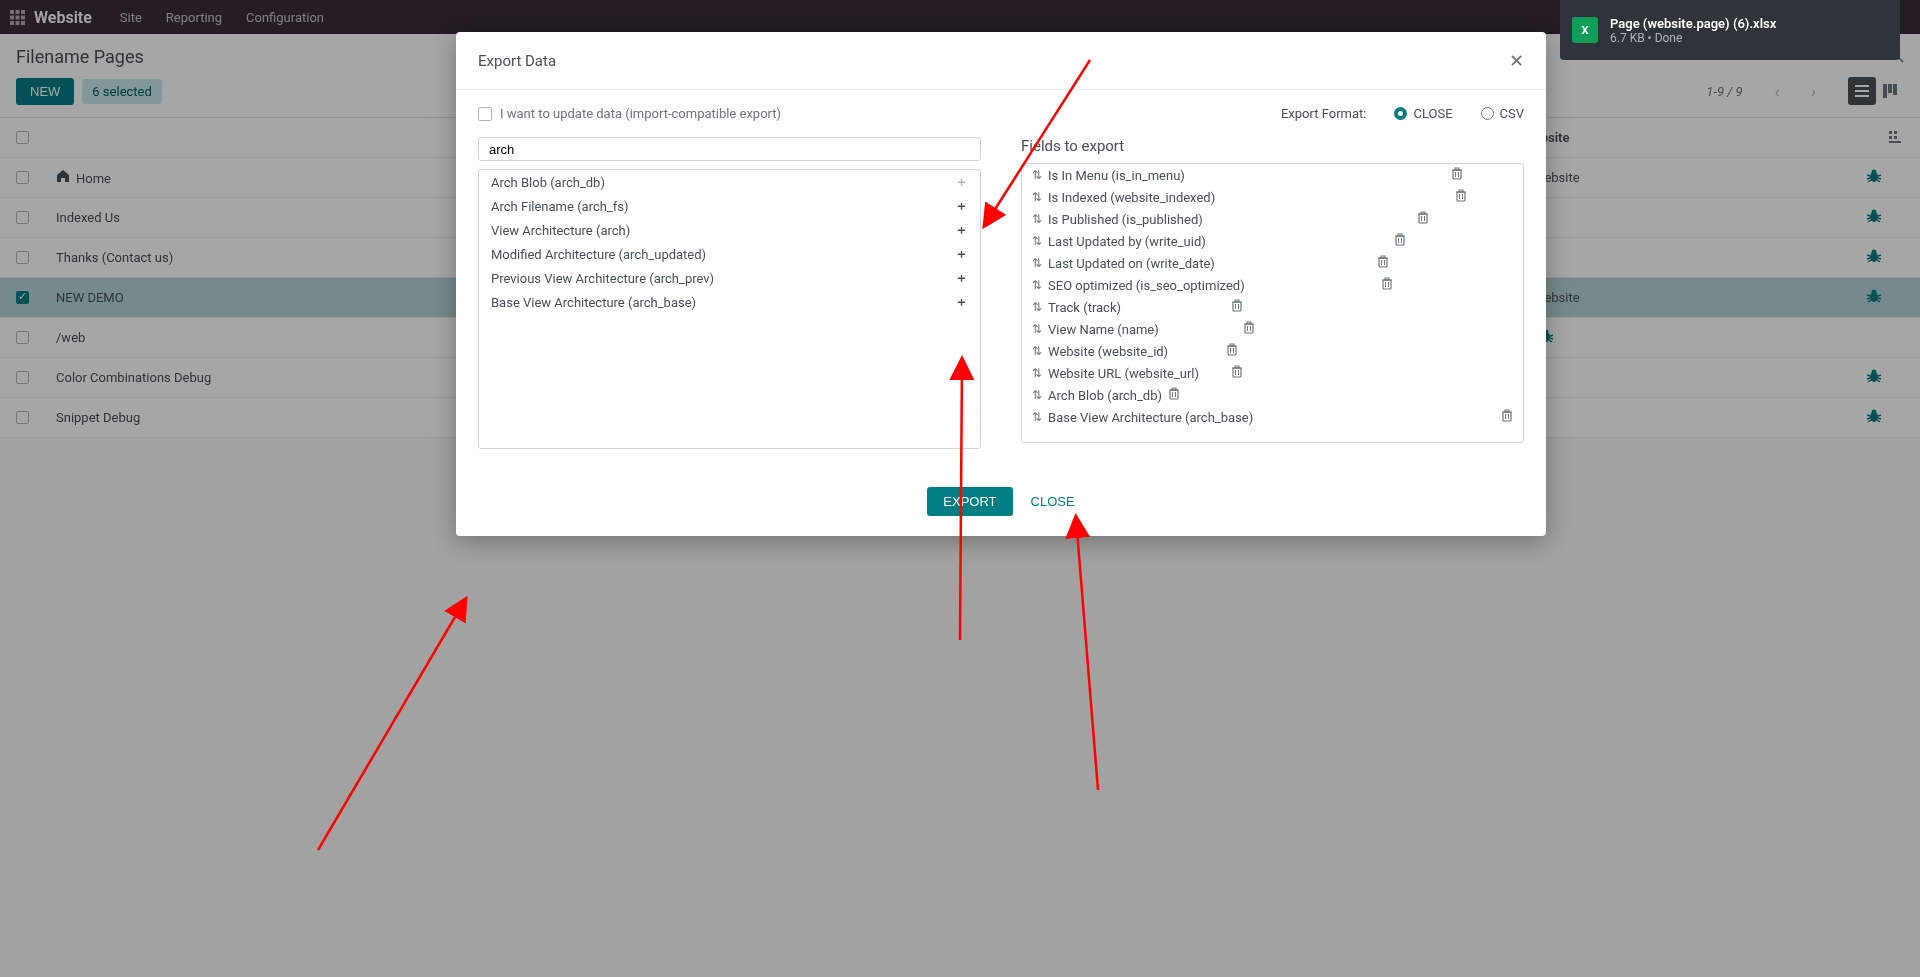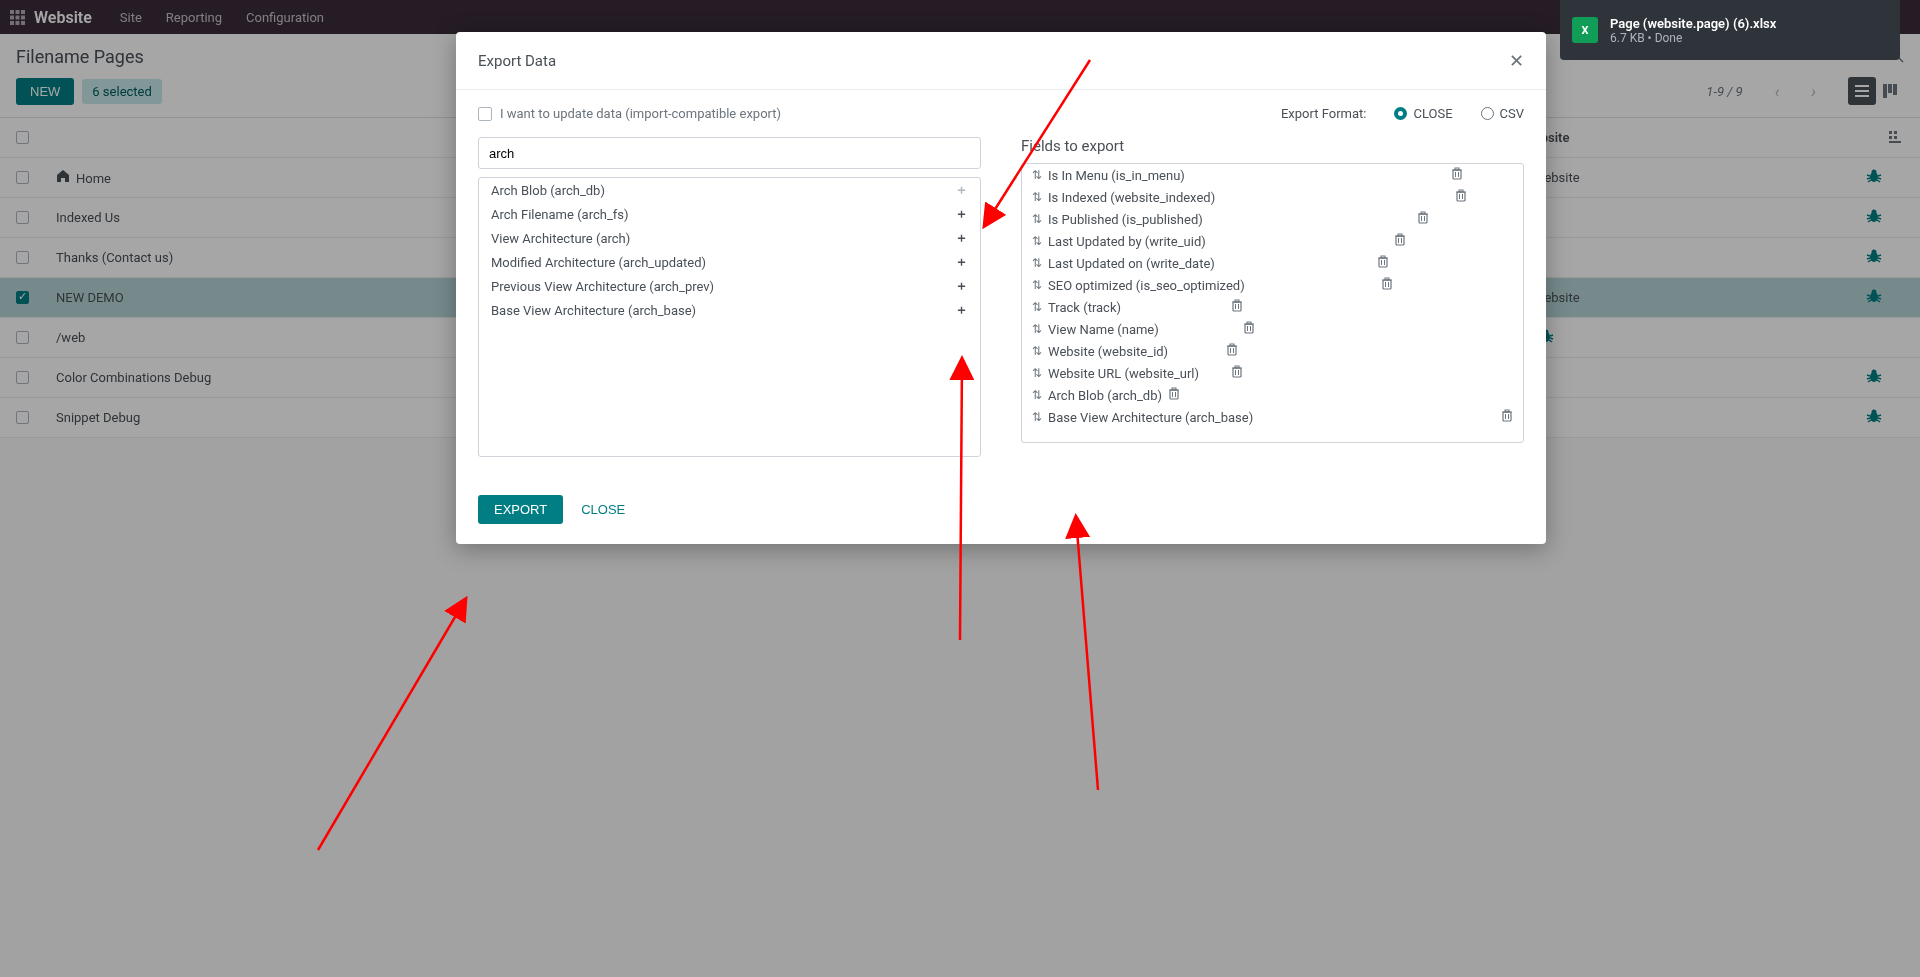--- a/index.html
+++ b/index.html
@@ -51,33 +51,33 @@
     .modal-body { padding: 16px 22px 22px; }
     .row-top { display: flex; align-items: center; gap: 40px; margin-bottom: 16px; }
     .update-lbl { display: flex; align-items: center; gap: 8px; color: #6c757d; }
     .cb-square { width: 14px; height: 14px; border: 1px solid #adb5bd; border-radius: 2px; }
     .format-group { margin-left: auto; display: flex; align-items: center; gap: 28px; }
     .radio { width: 13px; height: 13px; border: 1px solid #6c757d; border-radius: 50%; display: inline-block; margin-right: 6px; position: relative; vertical-align: -2px; }
     .radio.checked { border-color: #017e84; border-width: 4px; width: 13px; height: 13px; }
     .cols { display: flex; gap: 40px; }
     .col-left, .col-right { flex: 1; }
     .section-title { font-size: 15px; color: #495057; margin-bottom: 8px; }
-    .filter-input { width: 100%; height: 32px; border: 1px solid #ced4da; border-radius: 3px; padding: 0 10px; font-size: 13px; margin-bottom: 8px; }
+    .filter-input { width: 100%; height: 24px; border: 1px solid #ced4da; border-radius: 3px; padding: 0 10px; font-size: 13px; margin-bottom: 8px; }
     .field-box { border: 1px solid #ced4da; border-radius: 3px; height: 280px; overflow-y: auto; padding: 0; }
     .avail-item { display: flex; align-items: center; justify-content: space-between; padding: 4px 12px; height: 24px; }
     .plus-icon { font-weight: bold; color: #495057; cursor: pointer; }
     .plus-icon.muted { color: #adb5bd; }
     
     .template-row { display: flex; align-items: center; gap: 10px; margin-bottom: 8px; }
     .template-select { flex: 1; height: 32px; border: 1px solid #ced4da; border-radius: 3px; background: #fff; padding: 0 10px; }
     .export-item { display: flex; align-items: center; gap: 6px; padding: 3px 10px; }
     .drag-handle { color: #6c757d; font-size: 12px; }
     .trash-icon { margin-left: auto; color: #6c757d; font-size: 13px; cursor: pointer; }
     
-    .modal-foot { padding: 16px 22px 20px; display: flex; gap: 18px; align-items: center; }
+    .modal-foot { padding: 16px 22px 20px; display: flex; gap: 18px; align-items: center; justify-content: center; }
     .btn-export { background: #017e84; color: #fff; border: none; padding: 7px 16px; font-size: 13px; cursor: pointer; border-radius: 3px; }
     .btn-close { background: none; border: none; color: #017e84; font-size: 13px; cursor: pointer; }
     
     
     .dl-toast { position: absolute; right: 20px; top: 0; width: 340px; height: 60px; background: #2f343a; color: #fff; display: flex; align-items: center; padding: 8px 12px; z-index: 30; border-radius: 0 0 4px 4px; }
     .dl-icon { width: 26px; height: 26px; background: #0f9d58; border-radius: 3px; display: flex; align-items: center; justify-content: center; margin-right: 12px; color: #fff; font-size: 11px; font-weight: bold; }
     .dl-name { font-weight: 600; font-size: 13px; }
     .dl-sub { font-size: 12px; color: #adb5bd; }
     
     

